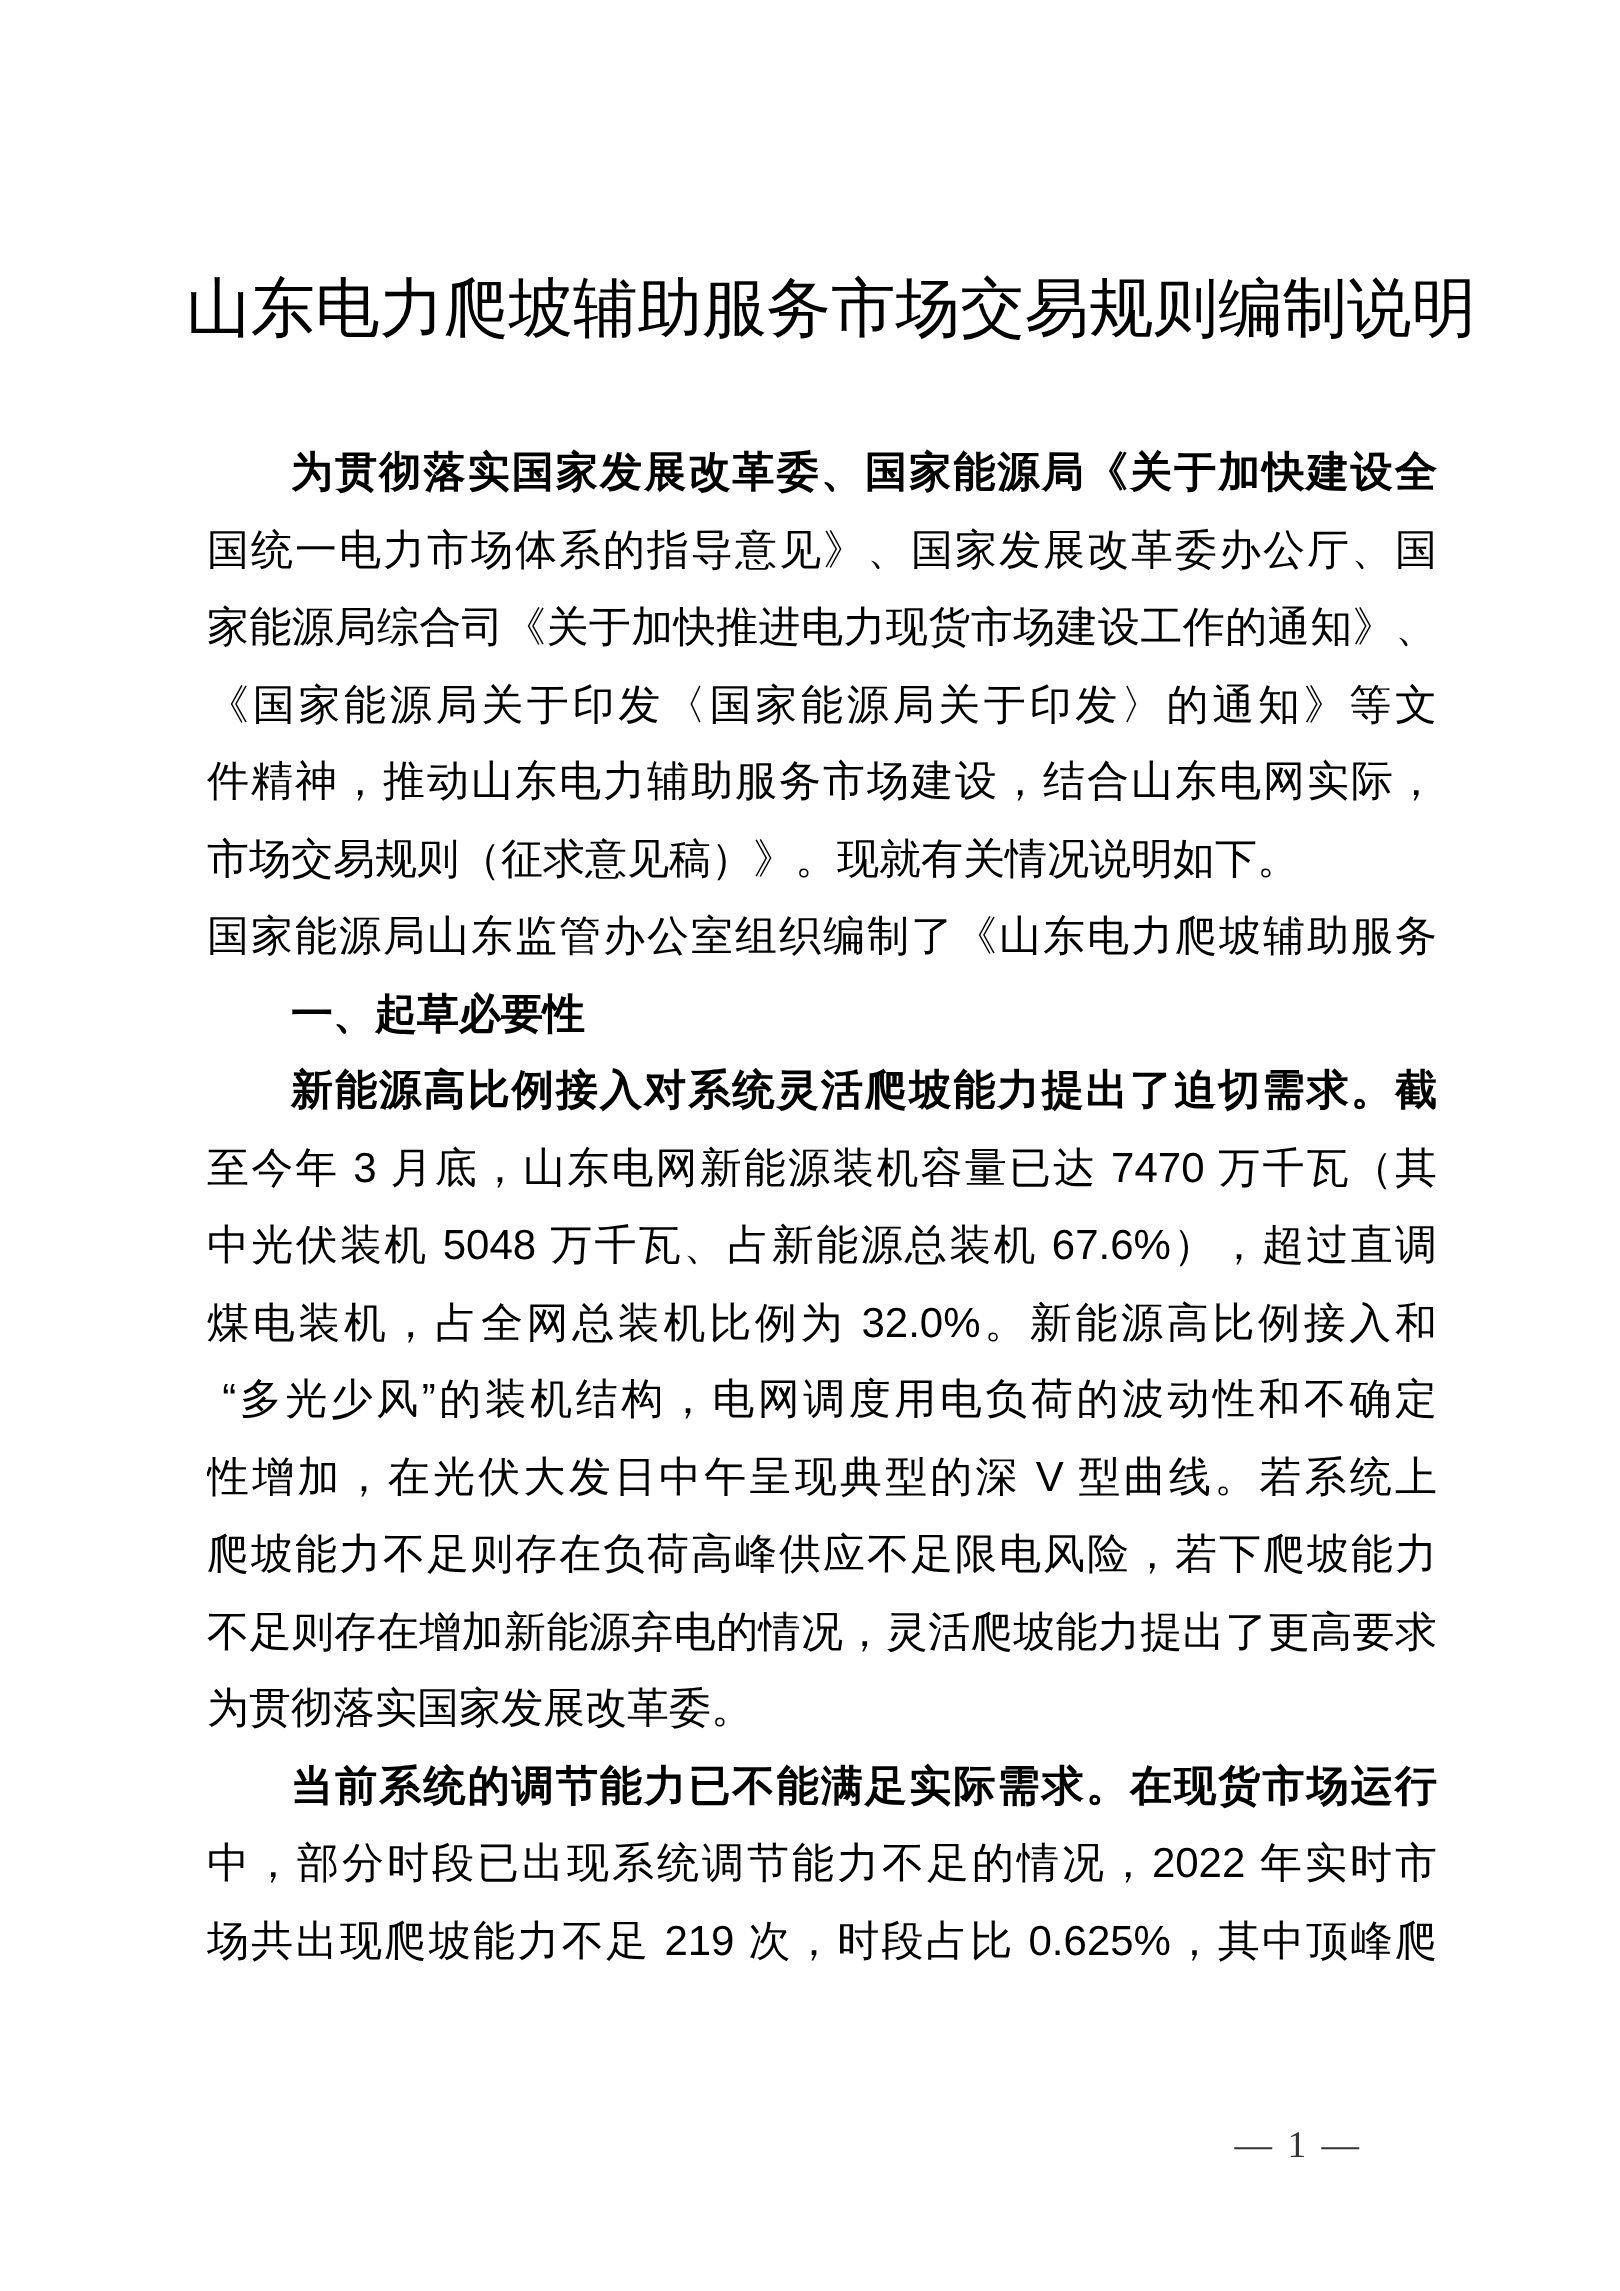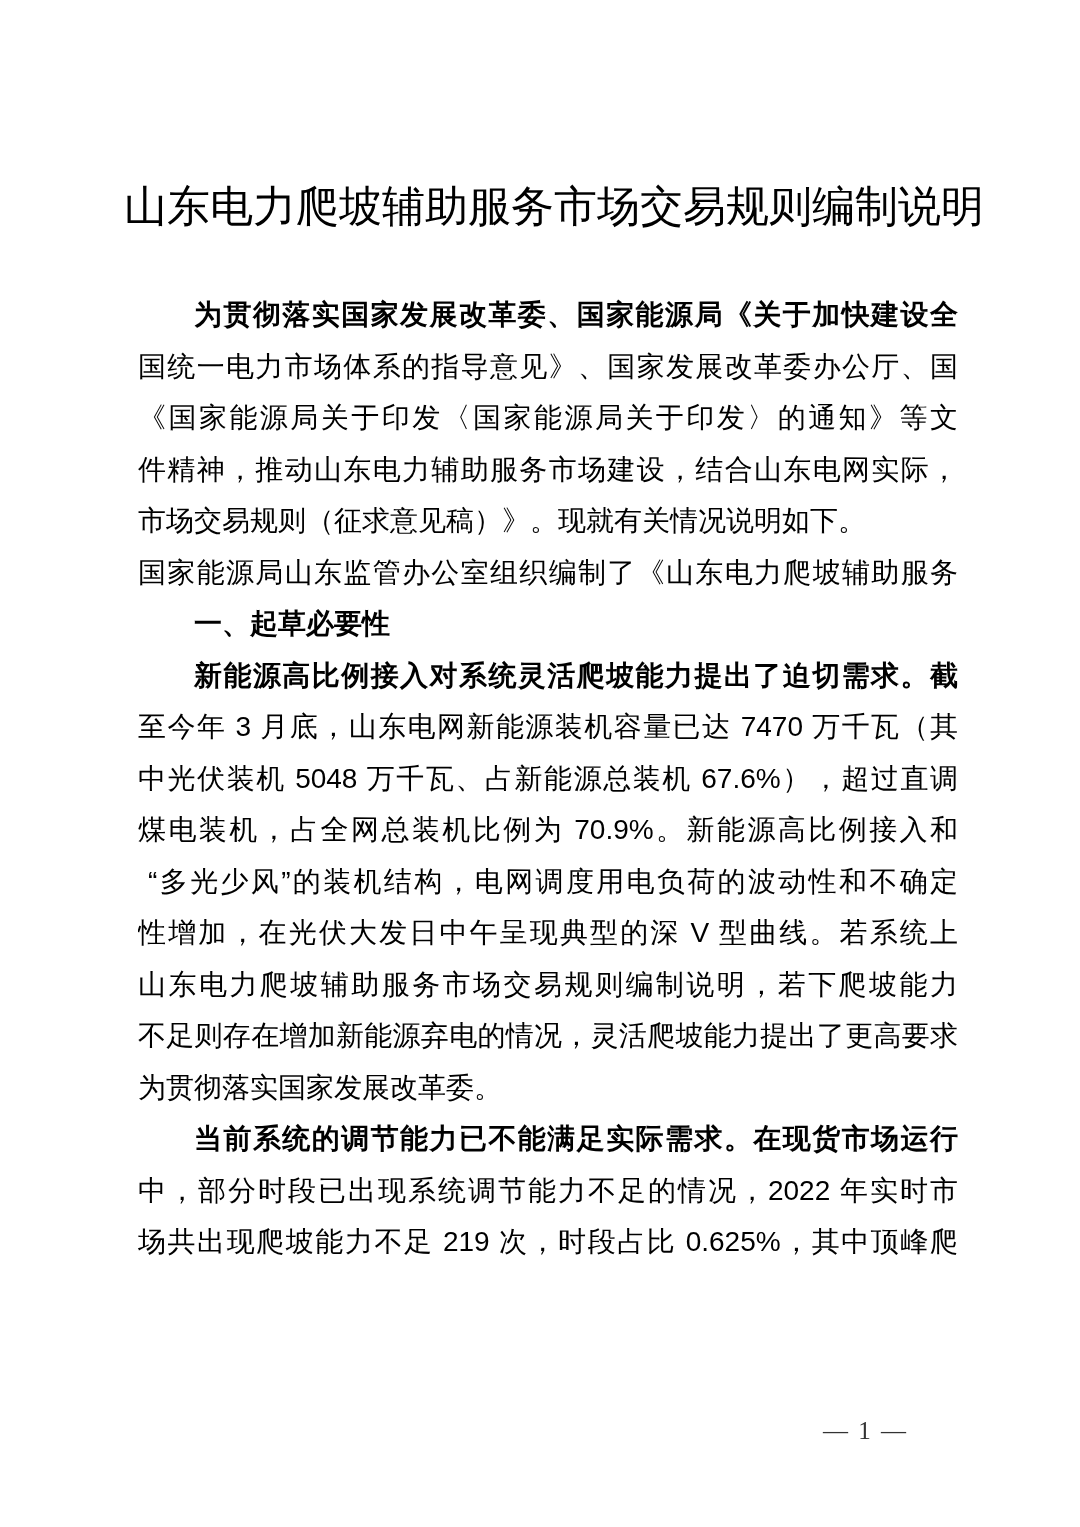--- a/index.html
+++ b/index.html
@@ -65,32 +65,33 @@
 </head>
 <body>
 
 <div class="page">
 
   <h1 class="doc-title">山东电力爬坡辅助服务市场交易规则编制说明</h1>
 
   <div class="doc-body">
     <div class="line first">为贯彻落实国家发展改革委、国家能源局《关于加快建设全</div>
     <div class="line">国统一电力市场体系的指导意见》、国家发展改革委办公厅、国</div>
+    <div class="line">家能源局综合司《关于加快推进电力现货市场建设工作的通知》、</div>
     <div class="line">《国家能源局关于印发〈国家能源局关于印发〉的通知》等文</div>
     <div class="line">件精神，推动山东电力辅助服务市场建设，结合山东电网实际，</div>
     <div class="line end">市场交易规则（征求意见稿）》。现就有关情况说明如下。</div>
     <div class="line">国家能源局山东监管办公室组织编制了《山东电力爬坡辅助服务</div>
     <div class="line first heading">一、起草必要性</div>
     <div class="line first">新能源高比例接入对系统灵活爬坡能力提出了迫切需求。截</div>
     <div class="line">至今年 3 月底，山东电网新能源装机容量已达 7470 万千瓦（其</div>
     <div class="line">中光伏装机 5048 万千瓦、占新能源总装机 67.6%），超过直调</div>
-    <div class="line">煤电装机，占全网总装机比例为 70.9%。新能源高比例接入和</div>
+    <div class="line">煤电装机，占全网总装机比例为 32.0%。新能源高比例接入和</div>
     <div class="line">&nbsp;“多光少风”的装机结构，电网调度用电负荷的波动性和不确定</div>
     <div class="line">性增加，在光伏大发日中午呈现典型的深 V 型曲线。若系统上</div>
-    <div class="line">山东电力爬坡辅助服务市场交易规则编制说明，若下爬坡能力</div>
+    <div class="line">爬坡能力不足则存在负荷高峰供应不足限电风险，若下爬坡能力</div>
     <div class="line">不足则存在增加新能源弃电的情况，灵活爬坡能力提出了更高要求</div>
     <div class="line end">为贯彻落实国家发展改革委。</div>
     <div class="line first">当前系统的调节能力已不能满足实际需求。在现货市场运行</div>
     <div class="line">中，部分时段已出现系统调节能力不足的情况，2022 年实时市</div>
     <div class="line">场共出现爬坡能力不足 219 次，时段占比 0.625%，其中顶峰爬</div>
   </div>
 
   <div class="page-num">— 1 —</div>
 
 </div>

